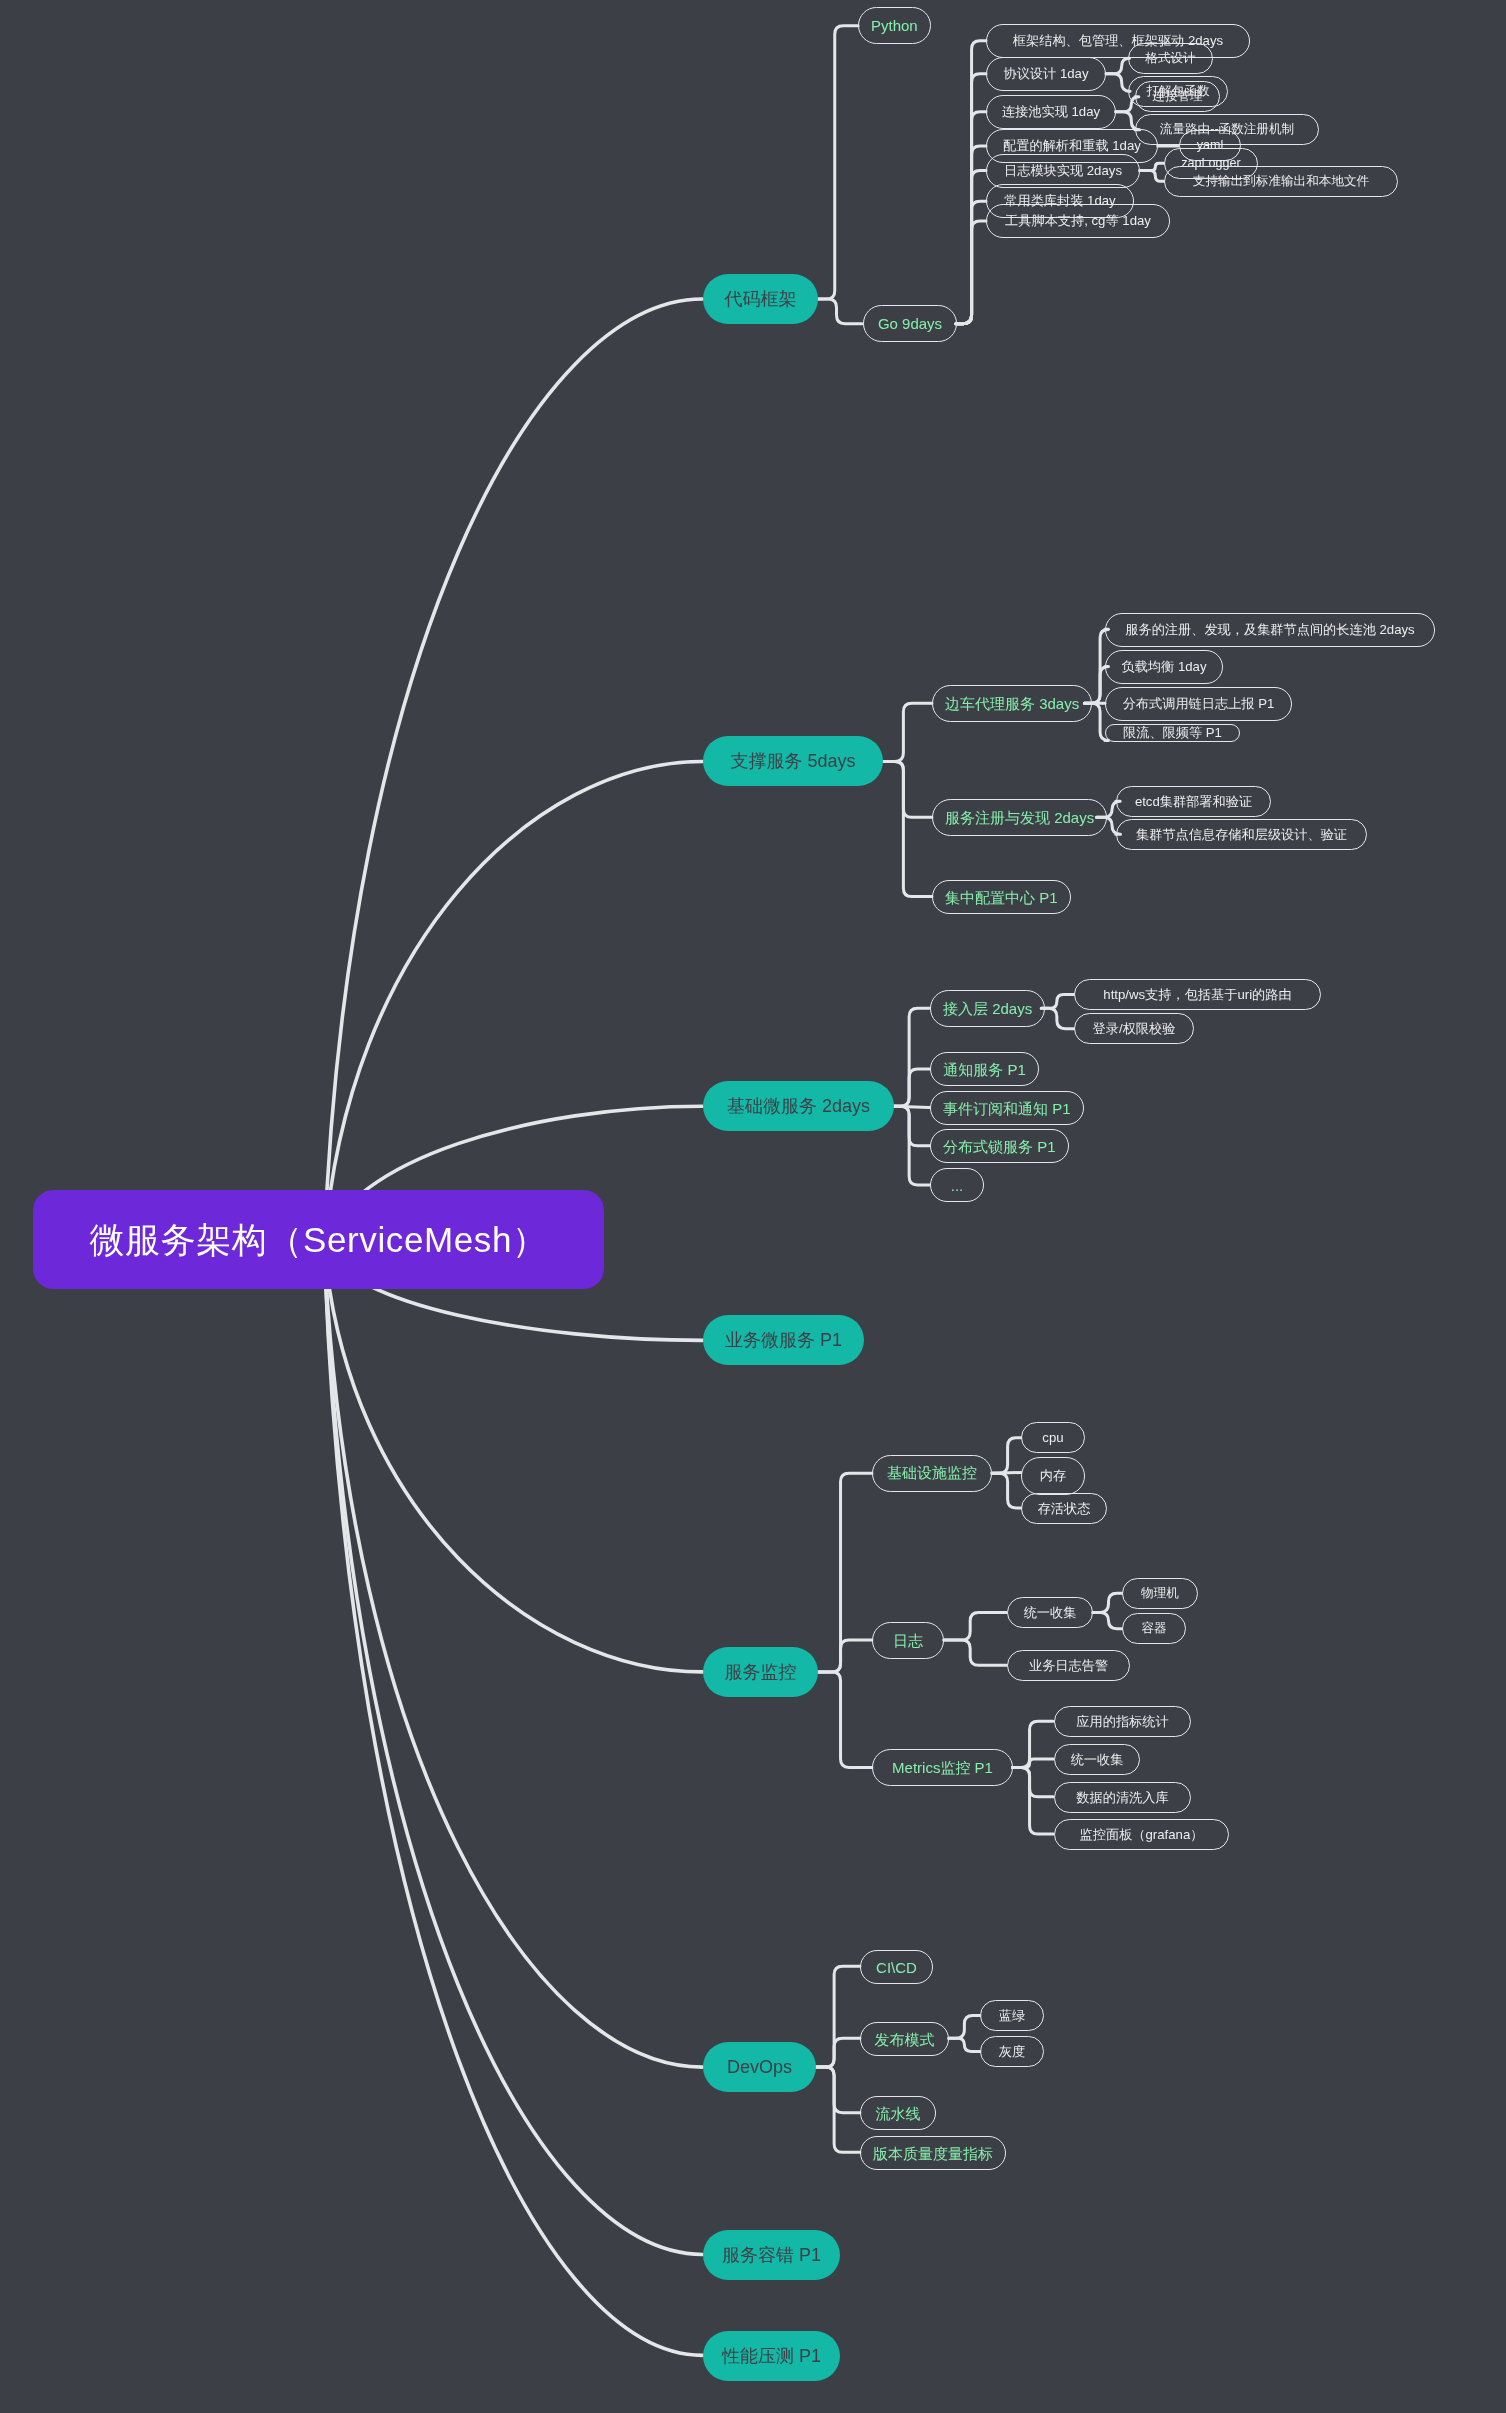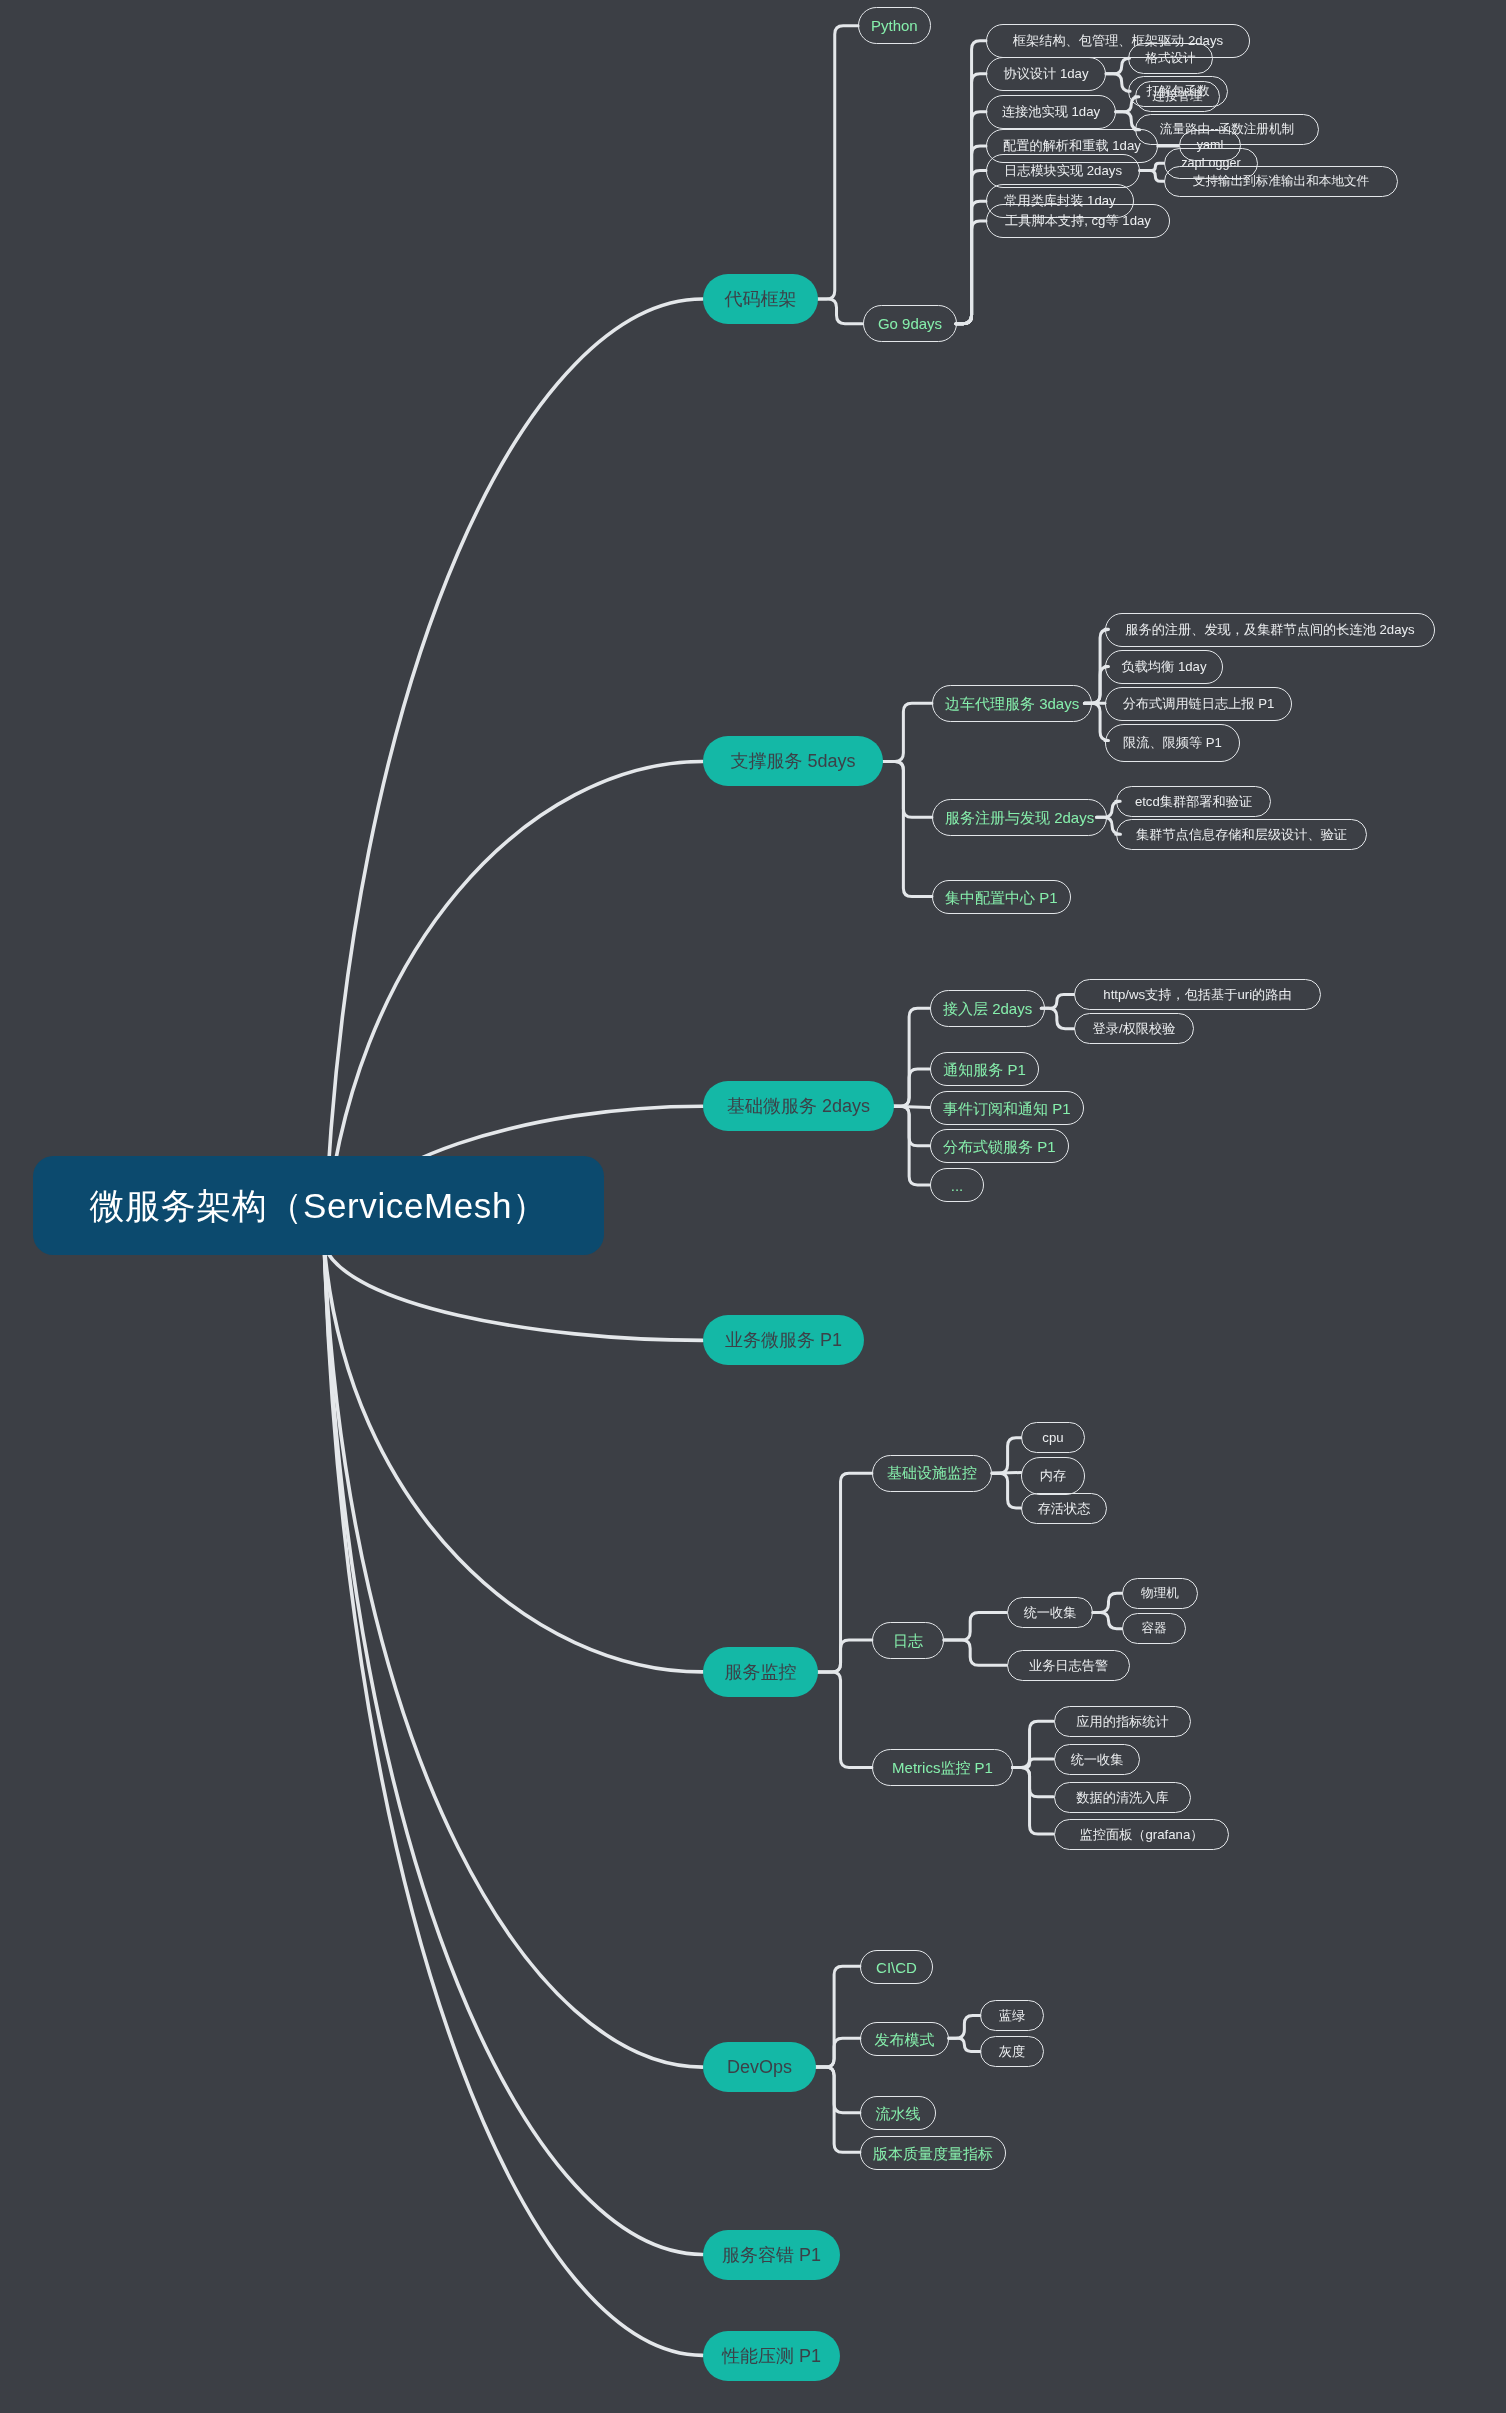--- a/index.html
+++ b/index.html
@@ -1,22 +1,22 @@
 <!DOCTYPE html>
 <html style="font-size:9.6px"><head>
 <meta charset="utf-8">
 <style>
   html,body{margin:0;padding:0;background:#3c3f45;}
   #stage{position:relative;width:1506px;height:2413px;background:#3c3f45;overflow:hidden;
          font-family:"Liberation Sans","DejaVu Sans",sans-serif;}
   #links{position:absolute;left:0;top:0;width:1506px;height:2413px;}
   .node{position:absolute;display:flex;align-items:center;justify-content:center;
         box-sizing:border-box;white-space:nowrap;line-height:1;}
-  .n-root{background:#0c4a6e;color:#ffffff;border-radius:20.4px;font-size:35px;
-          letter-spacing:0.6px;padding:0 20.4px;}
+  .n-root{background:#6d28d9;color:#ffffff;border-radius:20.4px;font-size:35px;
+          letter-spacing:0.6px;padding:0 20.4px;margin-top:34px;}
   .n-l1{background:#14b8a6;color:#3c4148;border-radius:600px;font-size:18px;padding:0 15.6px;}
   .n-l2{background:transparent;color:#86efac;border:1.2px solid #e4e7ea;border-radius:600px;
         font-size:15px;padding:0 12px;}
   .n-l3{background:transparent;color:#eceef0;border:1.2px solid #e4e7ea;border-radius:600px;
         font-size:13.2px;padding:0 10.8px;}
   .n-l4{background:transparent;color:#eceef0;border:1.2px solid #e4e7ea;border-radius:600px;
         font-size:12.6px;padding:0 10.2px;}
 </style>
 </head>
 <body>
@@ -147,21 +147,21 @@
       </div>
       <div class="node n-l3" style="left: 1105px; top: 613px; min-width: 330px; height: 34px;">
         <span>服务的注册、发现，及集群节点间的长连池 2days</span>
       </div>
       <div class="node n-l3" style="left: 1105px; top: 650px; min-width: 118px; height: 34px;">
         <span>负载均衡 1day</span>
       </div>
       <div class="node n-l3" style="left: 1105px; top: 687px; min-width: 187px; height: 34px;">
         <span>分布式调用链日志上报 P1</span>
       </div>
-      <div class="node n-l3" style="left: 1105px; top: 724px; min-width: 135px; height: 38px;">
+      <div class="node n-l3" style="left: 1105px; top: 724px; min-width: 135px; height: 18px;">
         <span>限流、限频等 P1</span>
       </div>
       <div class="node n-l2" style="left: 932px; top: 799px; min-width: 165px; height: 37px;">
         <span>服务注册与发现 2days</span>
       </div>
       <div class="node n-l3" style="left: 1116px; top: 786px; min-width: 155px; height: 31px;">
         <span>etcd集群部署和验证</span>
       </div>
       <div class="node n-l3" style="left: 1116px; top: 819px; min-width: 251px; height: 31px;">
         <span>集群节点信息存储和层级设计、验证</span>

